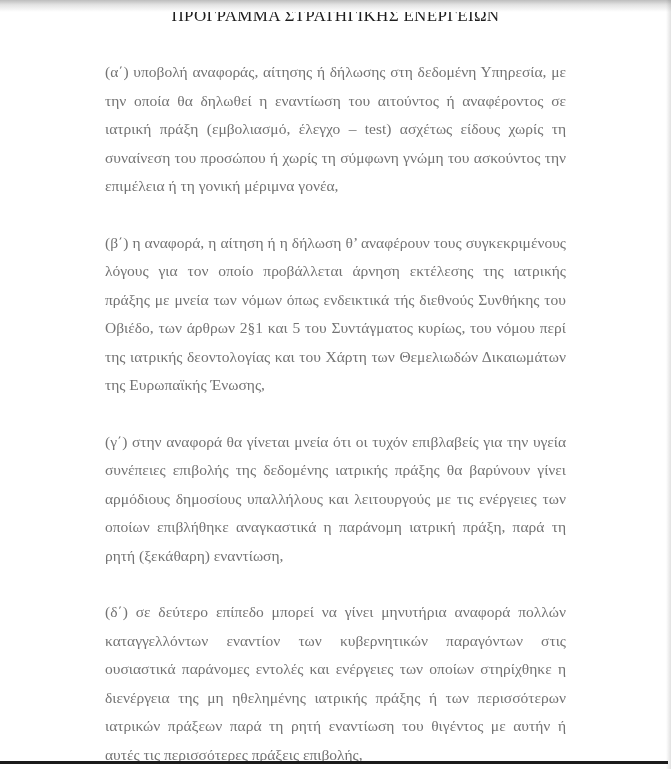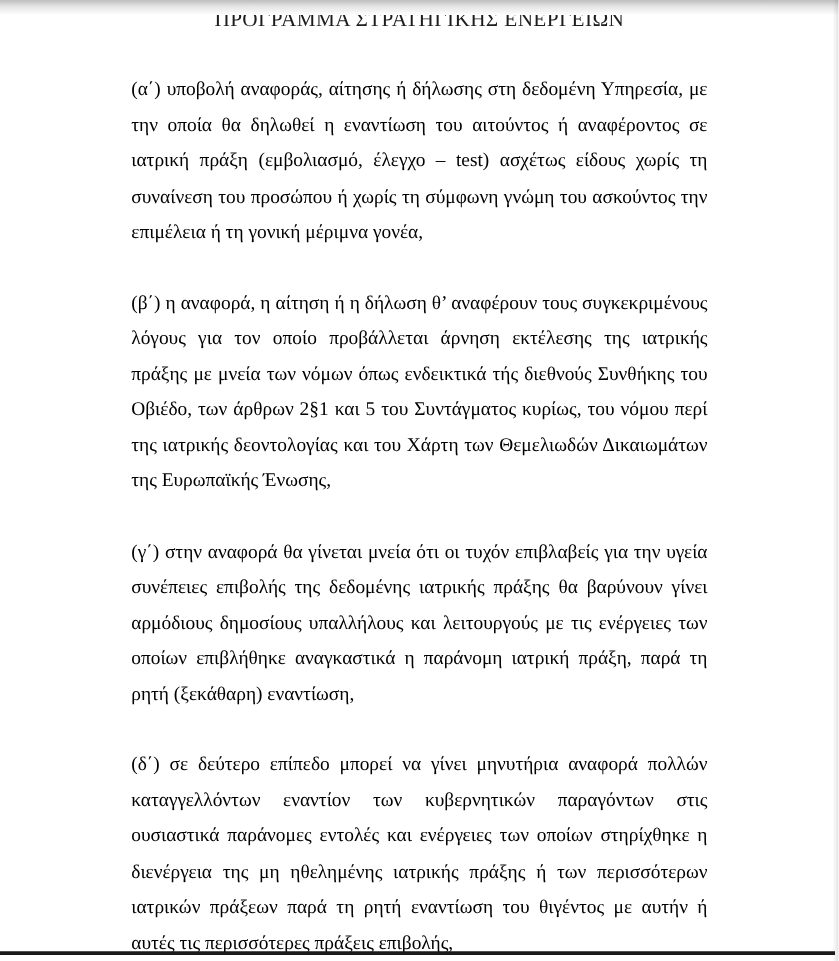--- a/index.html
+++ b/index.html
@@ -47,21 +47,21 @@
   .content {
     position: relative;
     margin: 31px 105px 0 105px;
     width: 461px;
   }
   .para {
     margin: 0 0 28px 0;
     font-size: 15.5px;
     line-height: 28.5px;
     text-align: justify;
-    color: #000000;
+    color: #737373;
   }
   .para:last-child { margin-bottom: 0; }
   .para .label { white-space: nowrap; }
   
   .bottom-rule {
     position: absolute;
     left: 0;
     top: 761px;
     width: 668px;
     height: 3px;

